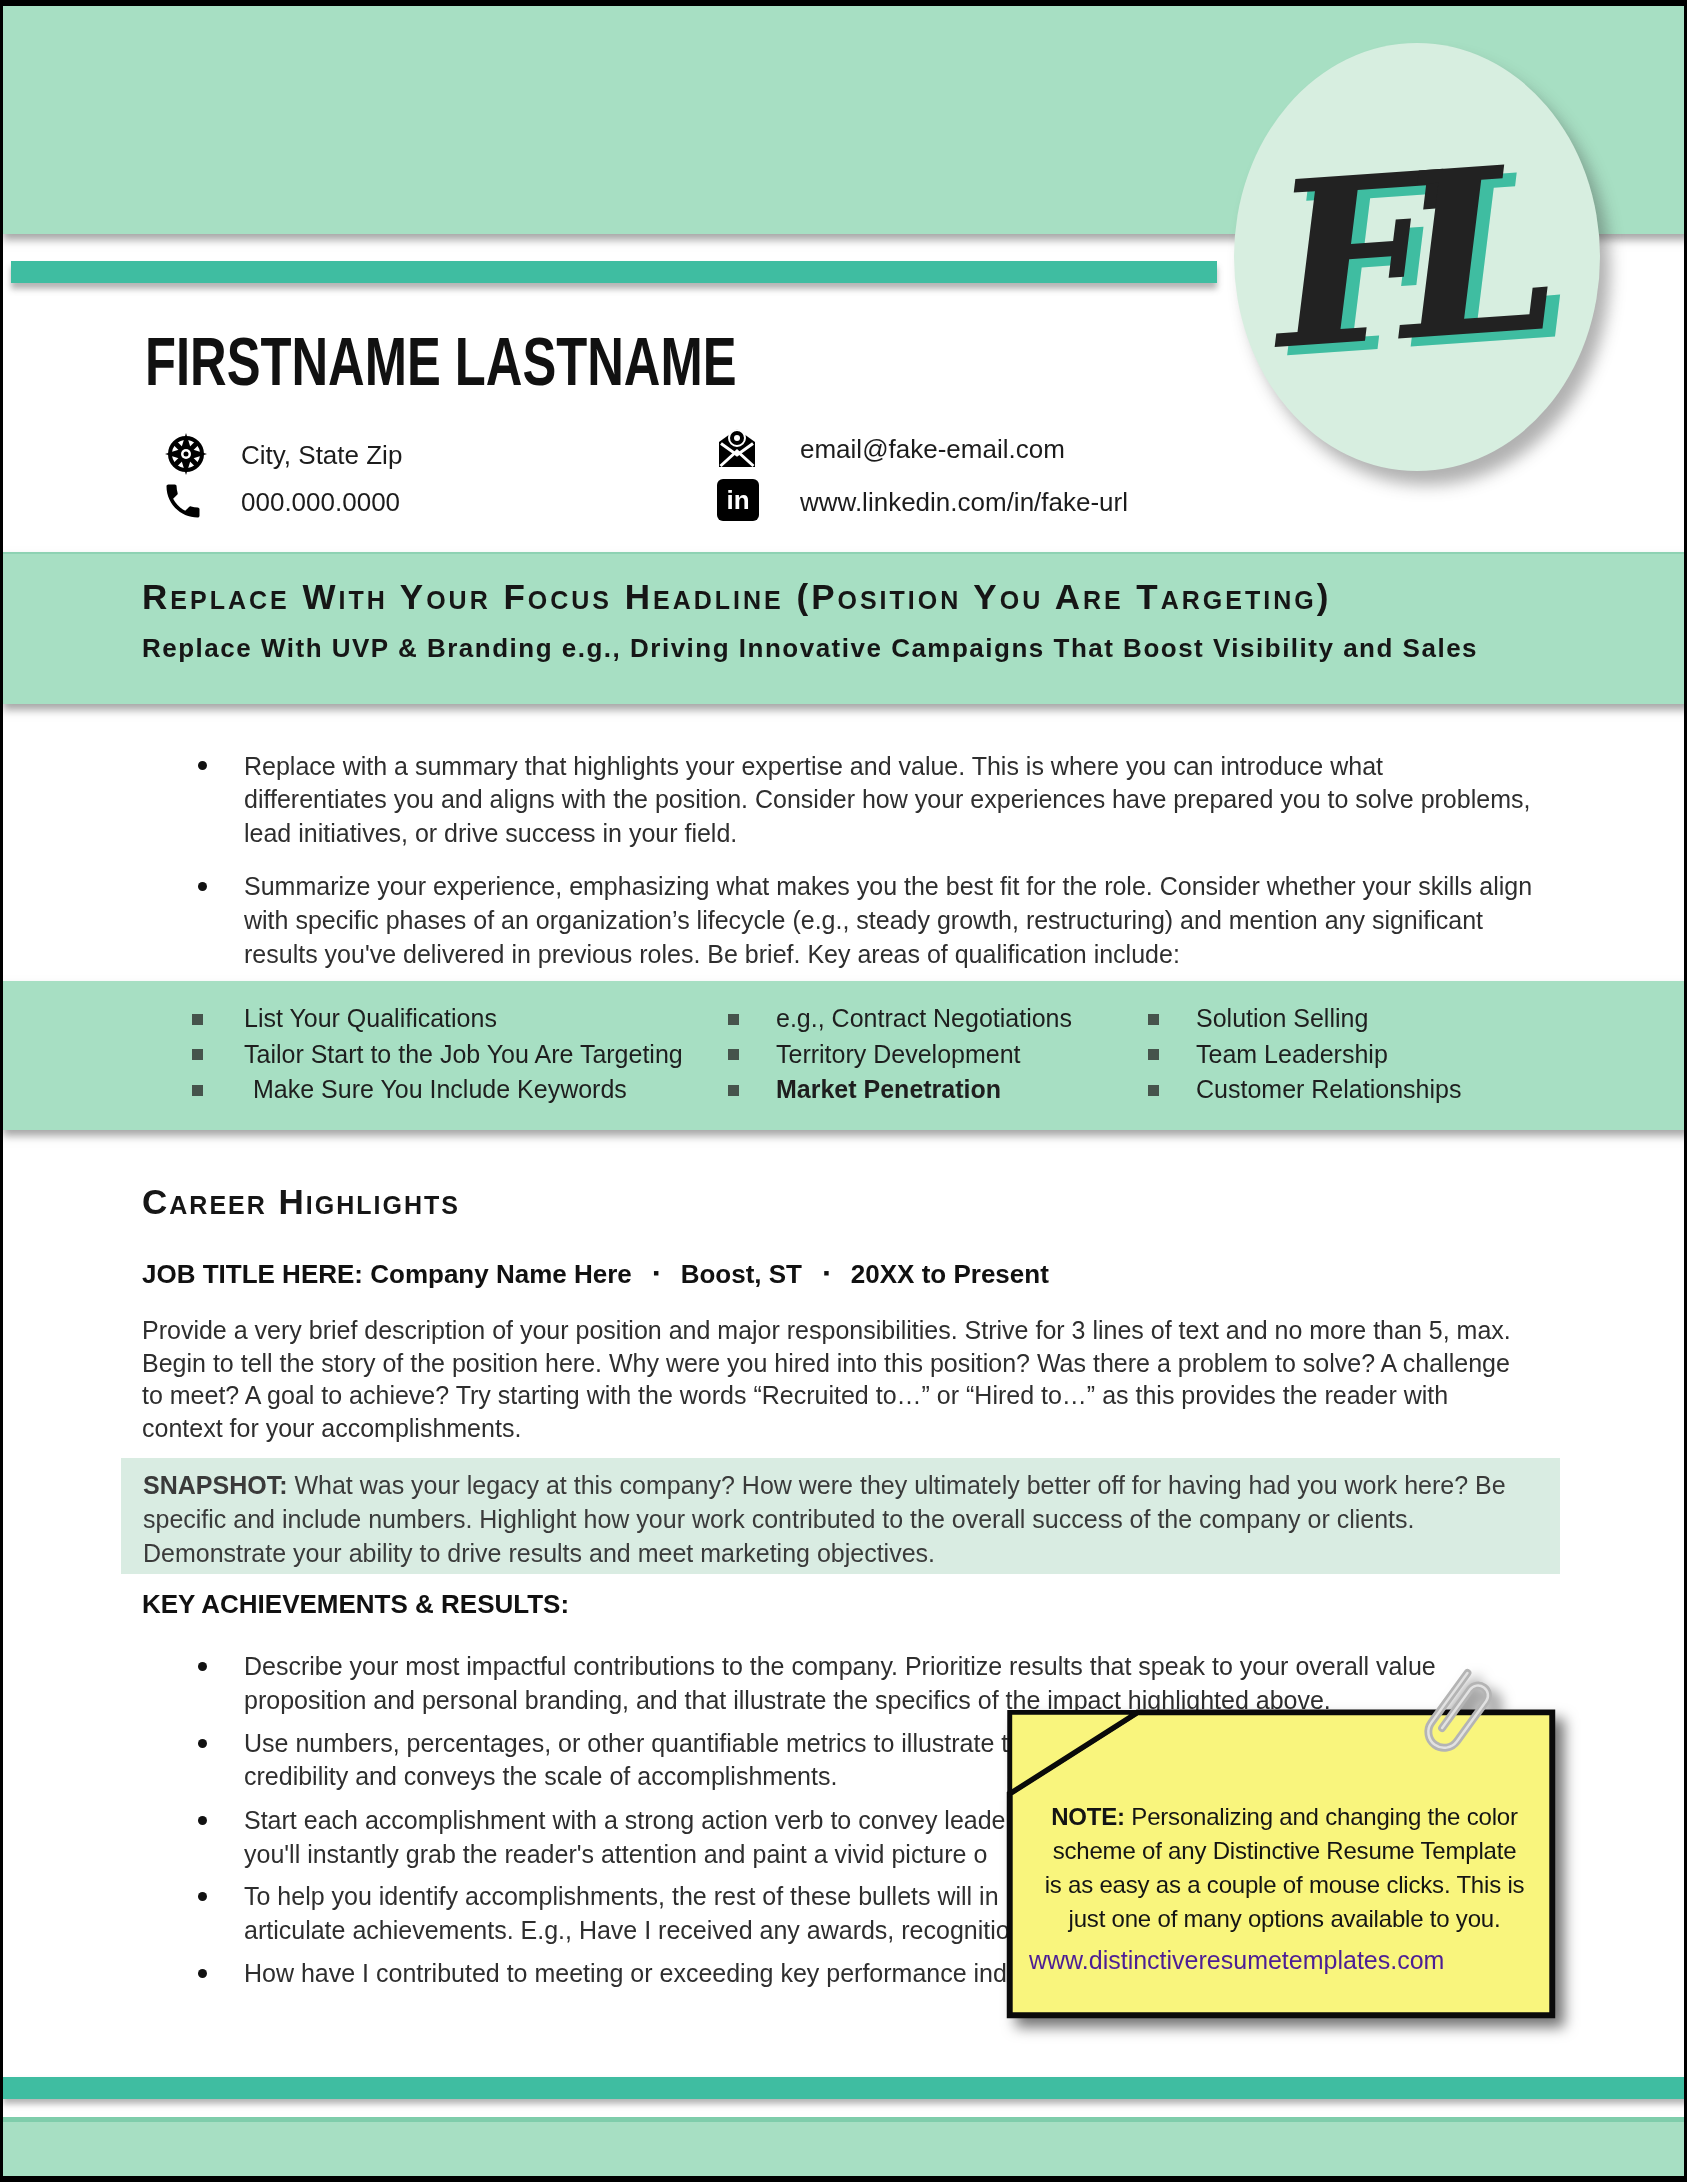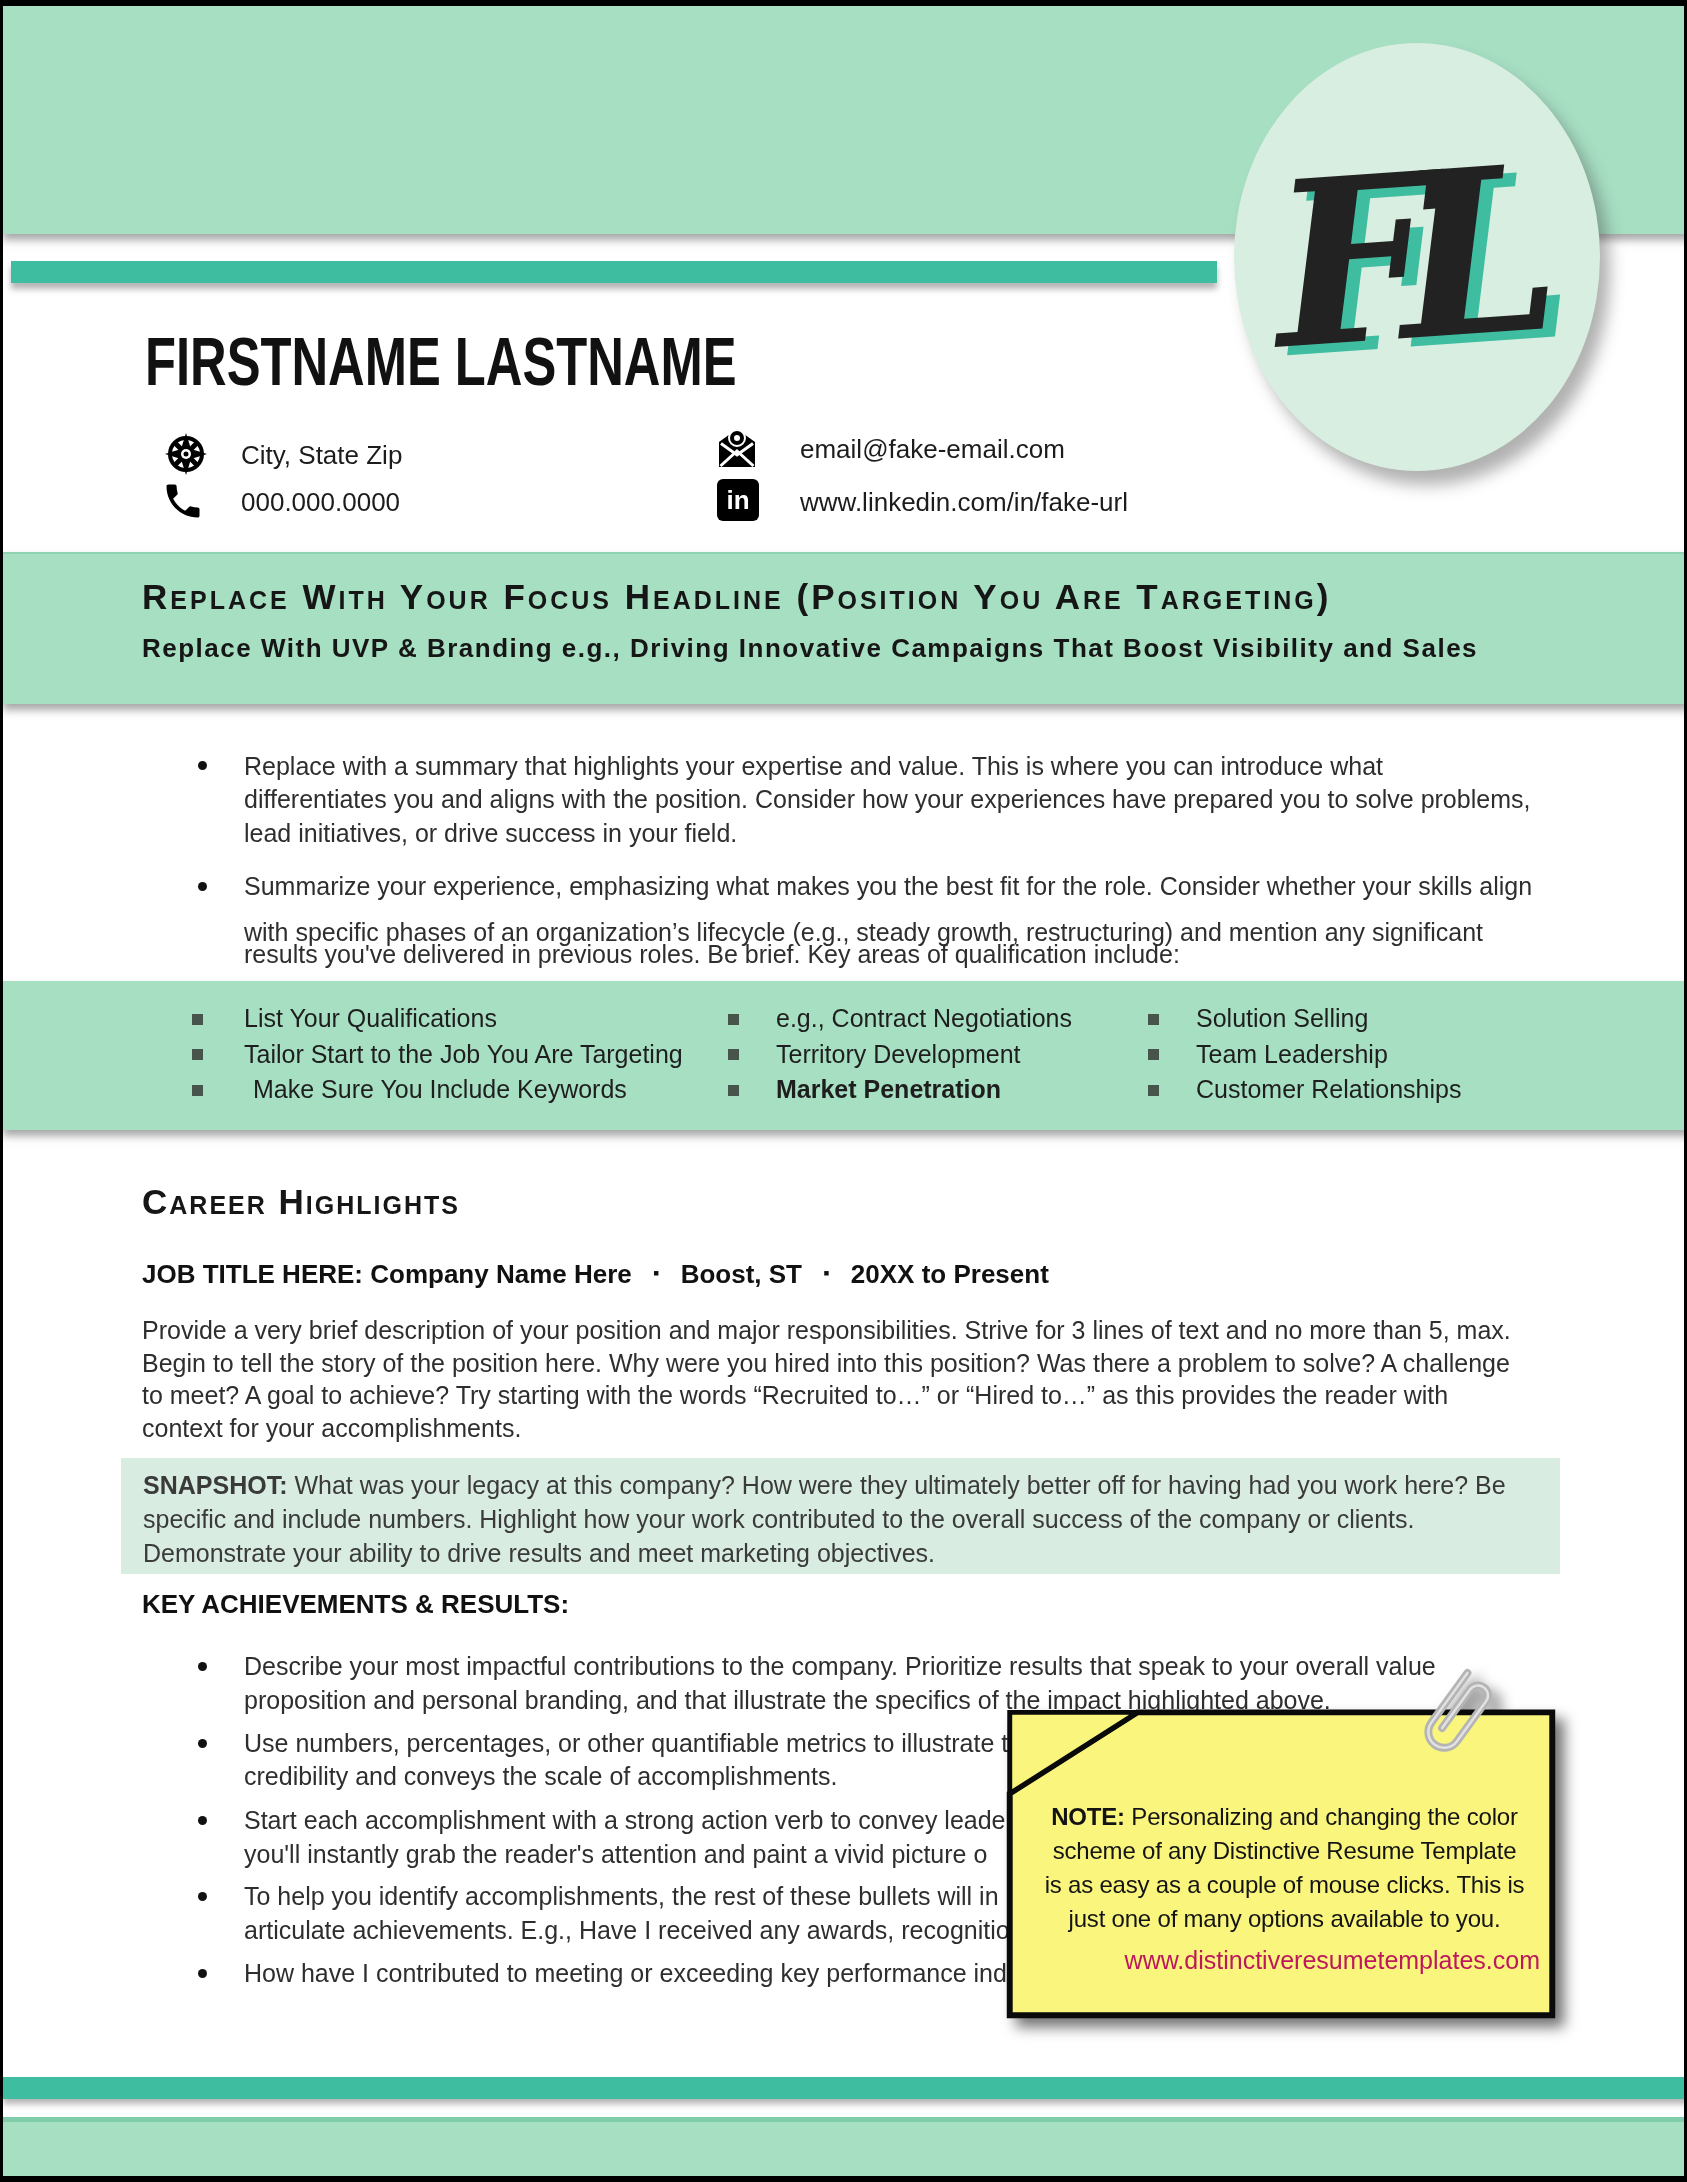--- a/index.html
+++ b/index.html
@@ -55,21 +55,21 @@
   .job-sep{display:inline-block; margin:0 14px; transform:translateY(-4px); font-size:18px;}
   .para-line{font-size:25px; line-height:34px; color:#2e2e2e;}
   .snapshot{left:118px; top:1452px; width:1439px; height:116px; background:#d9ece2;}
   .snap-line{font-size:25px; line-height:34px; color:#3a3a3a;}
   .key-heading{left:139px; top:1583px; font-weight:700; font-size:26px; color:#111;}
 
   
   .note-svg{left:980px; top:1643px; filter:drop-shadow(9px 9px 7px rgba(0,0,0,.55));}
   .note-text{left:1026px; top:1794px; width:511px; text-align:center;}
   .note-line{font-size:24px; line-height:34px; color:#141414; letter-spacing:-0.2px; white-space:nowrap;}
-  .note-url{left:1026px; top:1940px; width:511px; text-align:right; font-size:25px; color:#be185d;}
+  .note-url{left:1026px; top:1940px; width:511px; text-align:left; font-size:25px; color:#4c1d95;}
 
   
   .footer-stripe{left:0; top:2071px; width:1687px; height:22px; background:#3fbda1;
     box-shadow:0 5px 6px rgba(90,90,90,.45);}
   .footer-band{left:0; top:2111px; width:1687px; height:65px; background:#a7dfc3;
     border-top:5px solid #7fcdab;}
 </style>
 </head>
 <body>
 
@@ -124,21 +124,21 @@
   <div class="abs headline-title nowrap">Replace With Your Focus Headline (Position You Are Targeting)</div>
   <div class="abs headline-sub nowrap">Replace With UVP &amp; Branding e.g., Driving Innovative Campaigns That Boost Visibility and Sales</div>
 
   <div class="abs dot" style="left:195px; top:755px;"></div>
   <div class="abs bullet-line nowrap" style="left:241px; top:743px;">Replace with a summary that highlights your expertise and value. This is where you can introduce what</div>
   <div class="abs bullet-line nowrap" style="left:241px; top:776px;">differentiates you and aligns with the position. Consider how your experiences have prepared you to solve problems,</div>
   <div class="abs bullet-line nowrap" style="left:241px; top:810px;">lead initiatives, or drive success in your field.</div>
 
   <div class="abs dot" style="left:195px; top:876px;"></div>
   <div class="abs bullet-line nowrap" style="left:241px; top:863px;">Summarize your experience, emphasizing what makes you the best fit for the role. Consider whether your skills align</div>
-  <div class="abs bullet-line nowrap" style="left:241px; top:897px;margin-top:12px;">with specific phases of an organization’s lifecycle (e.g., steady growth, restructuring) and mention any significant</div>
+  <div class="abs bullet-line nowrap" style="left:241px; top:897px;">with specific phases of an organization’s lifecycle (e.g., steady growth, restructuring) and mention any significant</div>
   <div class="abs bullet-line nowrap" style="left:241px; top:931px;">results you've delivered in previous roles. Be brief. Key areas of qualification include:</div>
 
   <div class="abs quals-band"></div>
 
   <div class="abs sq" style="left:189px; top:1008px;"></div>
   <div class="abs qual-item nowrap" style="left:241px; top:998px;">List Your Qualifications</div>
   <div class="abs sq" style="left:189px; top:1043px;"></div>
   <div class="abs qual-item nowrap" style="left:241px; top:1034px;">Tailor Start to the Job You Are Targeting</div>
   <div class="abs sq" style="left:189px; top:1079px;"></div>
   <div class="abs qual-item nowrap" style="left:250px; top:1069px;">Make Sure You Include Keywords</div>

